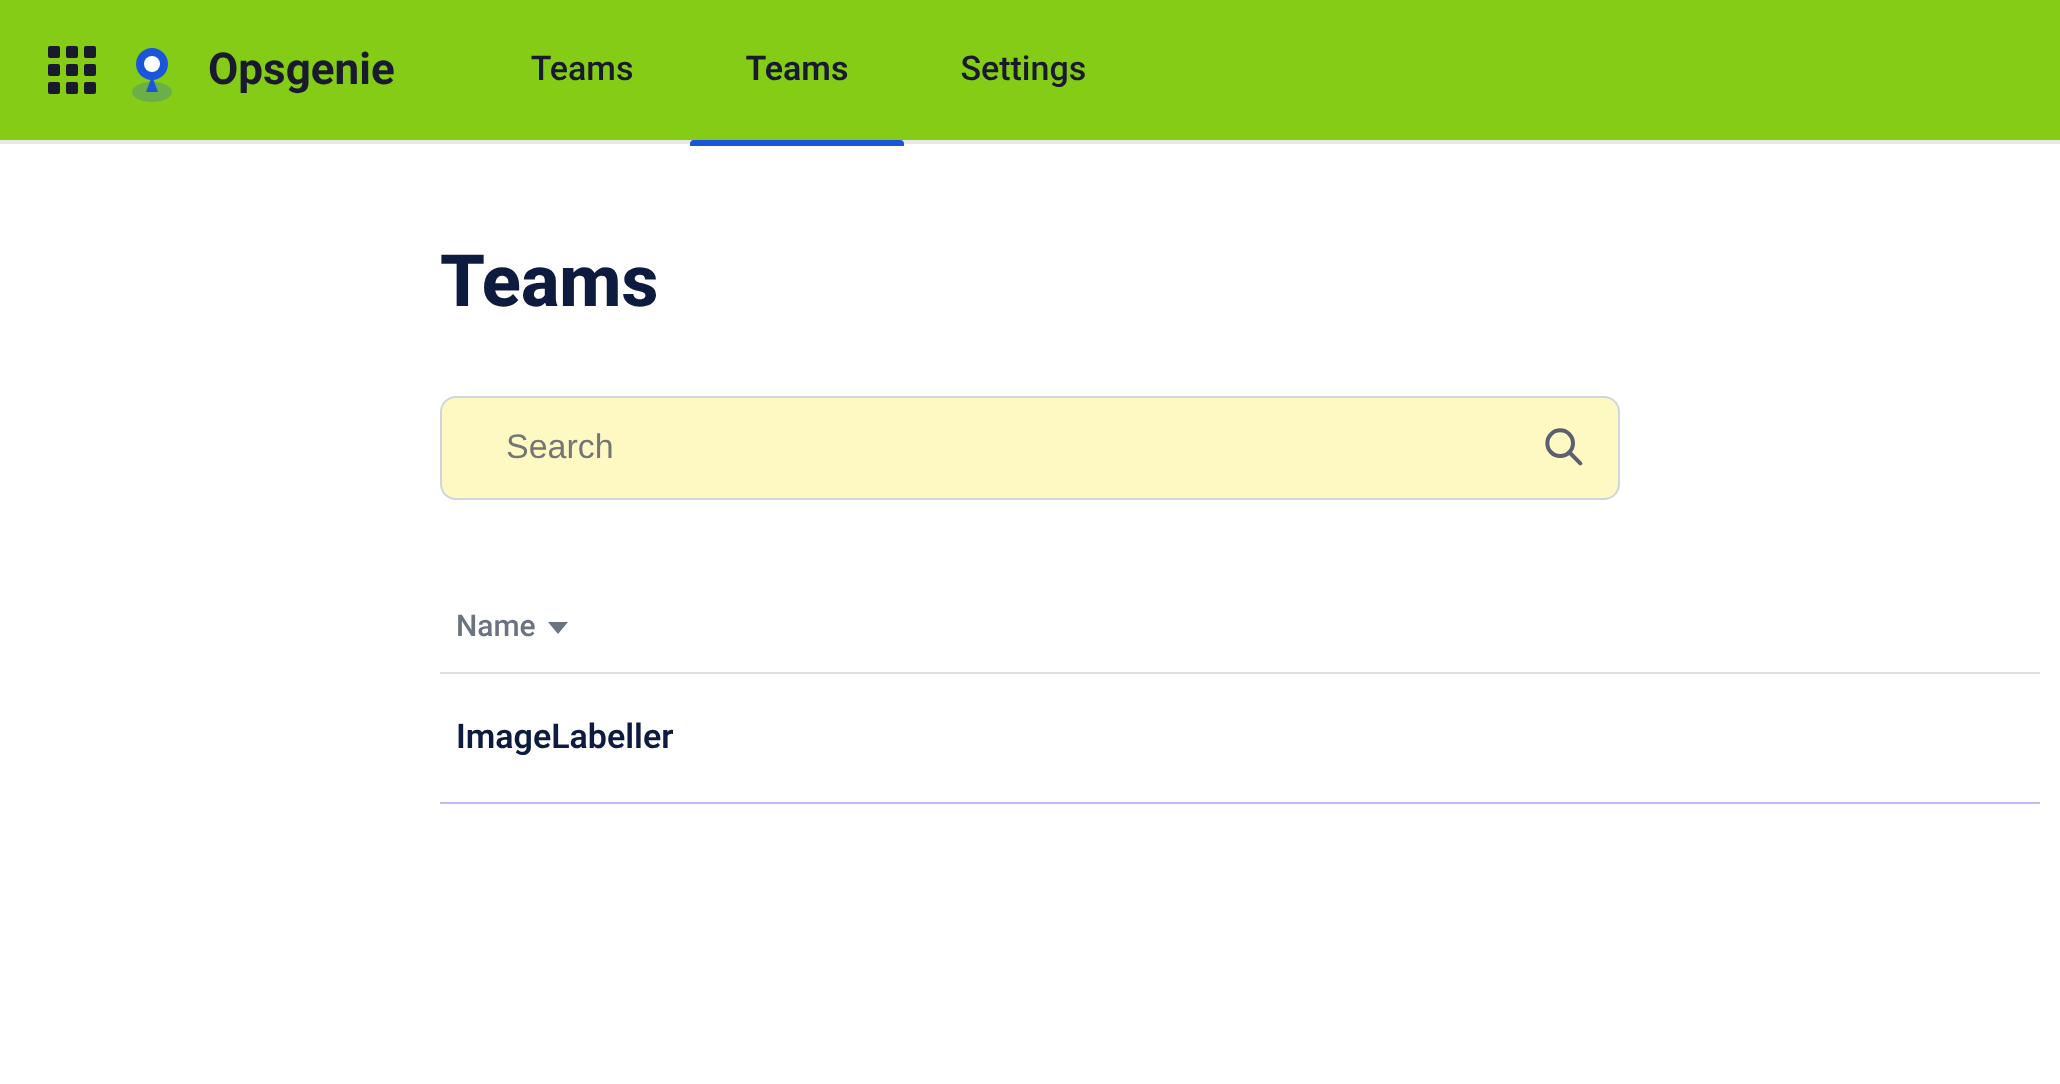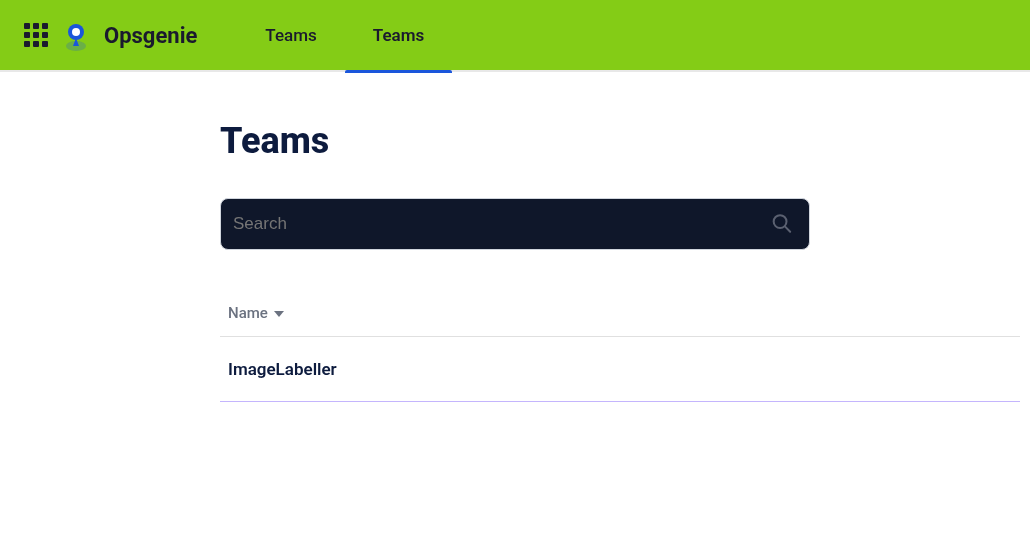--- a/index.html
+++ b/index.html
@@ -115,26 +115,26 @@
     
     .search-container {
       width: 590px;
       position: relative;
       margin-bottom: 40px;
     }
 
     .search-input {
       width: 100%;
       height: 52px;
-      padding: 0 52px 0 12px;
+      padding: 0 52px 0 32px;
       border: 1.5px solid #d0d5dd;
       border-radius: 8px;
       font-size: 17px;
       color: #888;
-      background: #0f172a;
+      background: #fef9c3;
       outline: none;
     }
 
     .search-icon-btn {
       position: absolute;
       right: 14px;
       top: 50%;
       transform: translateY(-50%);
       background: none;
       border: none;
@@ -219,20 +219,21 @@
       <circle cx="16" cy="13" r="4" fill="white"></circle>
       <polygon points="16,19 13,27 19,27" fill="#1a56db"></polygon>
     </svg>
 
     <span class="brand-name">Opsgenie</span>
   </div>
 
   <div class="nav-links">
     <a class="nav-item">Teams</a>
     <a class="nav-item active">Teams</a>
+    <a class="nav-item">Settings</a>
   </div>
 </nav>
 
 <main class="main-content">
   <h1 class="page-title">Teams</h1>
 
   <div class="search-container">
     <input class="search-input" type="text" placeholder="Search" style="">
     <button class="search-icon-btn">
       <svg class="search-icon-svg" viewBox="0 0 24 24" fill="none" stroke="#5a6070" stroke-width="2.2" stroke-linecap="round" stroke-linejoin="round">

